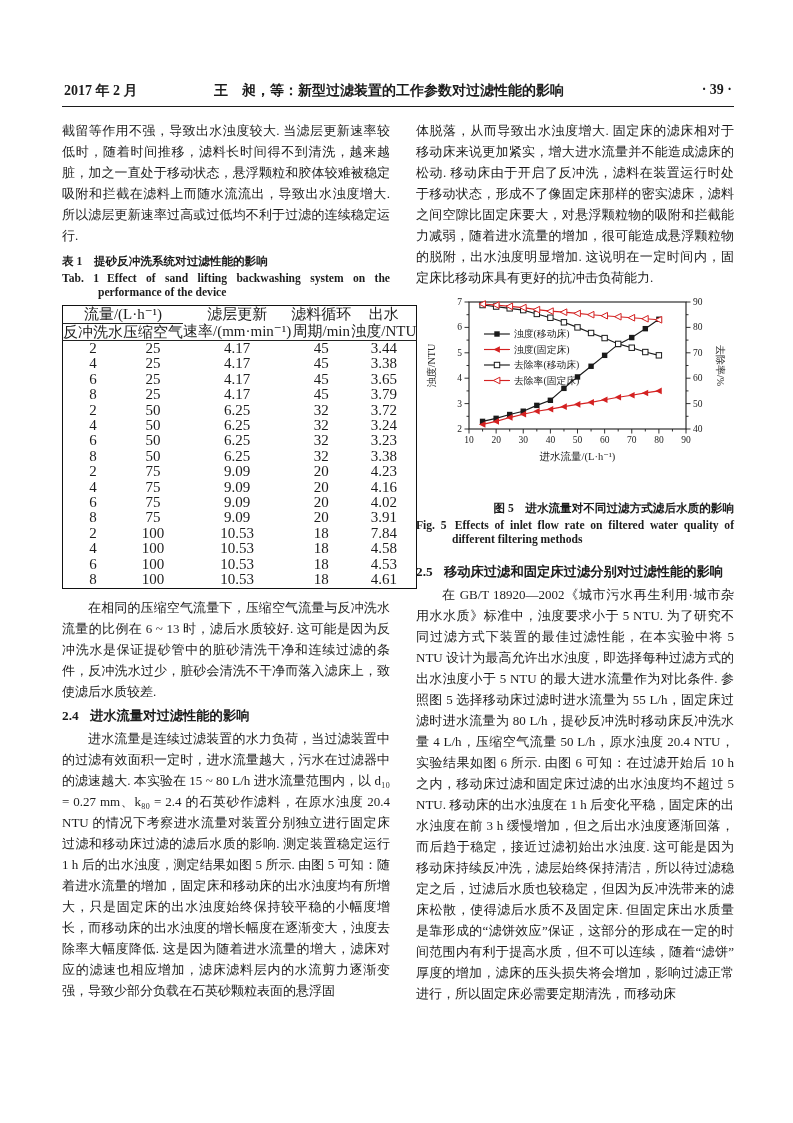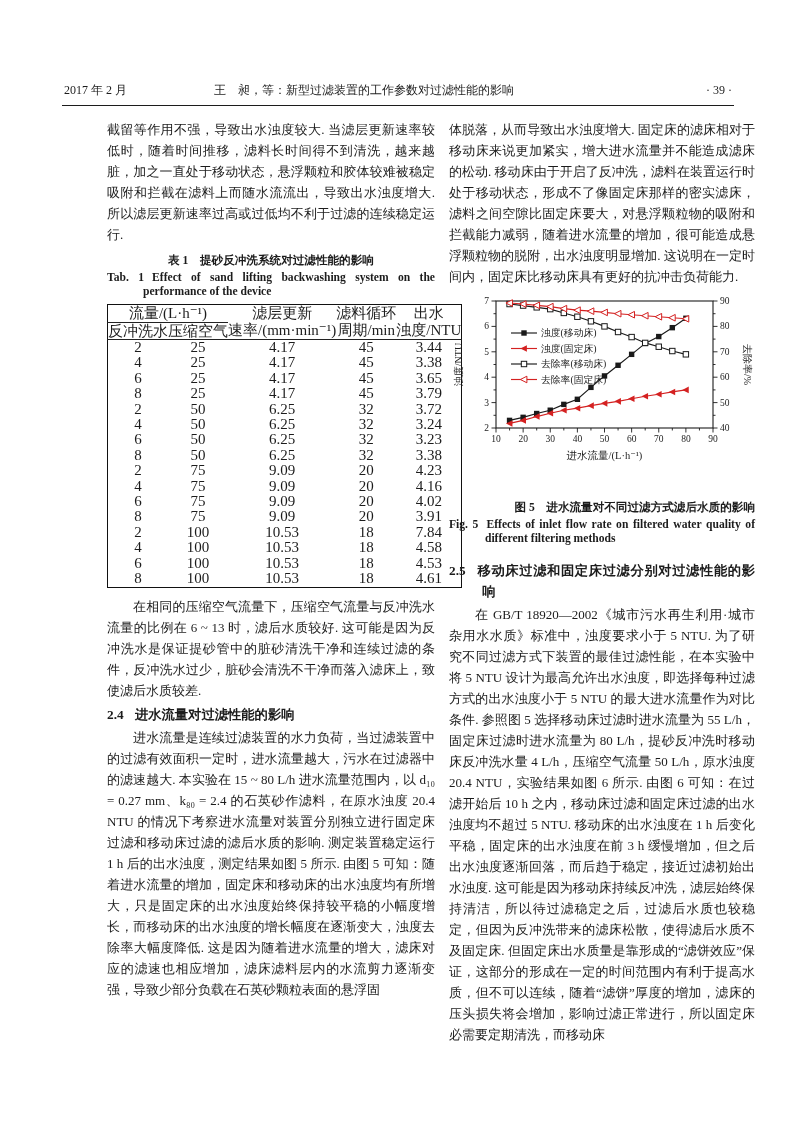--- a/index.html
+++ b/index.html
@@ -9,50 +9,51 @@
     margin:0 auto;
     background:#fff;
     color:#1c1c1c;
     font-family:"Liberation Serif","DejaVu Serif",serif;
     overflow:hidden;
     box-sizing:border-box;
     padding:82px 59px 0 62px;
   }
   
   .head{
-    display:flex;align-items:center;
-    font-size:12px;
+    display:flex;align-items:flex-start;
+    font-size:14px;
     padding:0 2px 6px 2px;
+    font-weight:bold;
   }
   .head .date{width:150px;}
   .head .title{flex:1;text-align:left;}
   .head .pageno{width:60px;text-align:right;}
   .head-rule{border-top:1.6px solid #1c1c1c;margin-bottom:13px;}
   
-  .cols{display:flex;gap:14px;margin-left:45px;}
+  .cols{display:flex;gap:26px;}
   .col{width:328px;}
   .col.right{width:330px;}
   p.body{
     margin:0;
     font-size:13px;line-height:21px;
     text-align:justify;
   }
   p.body.indent{text-indent:2em;}
   
   .sec-h{
     font-weight:bold;font-size:13.3px;line-height:21px;
     margin:3px 0 2px 0;
     padding-left:2.5em;text-indent:-2.5em;
     text-align:justify;
   }
   .sec-h .sec-num{margin-right:0.85em;}
   
   .tbl-cap-zh{
     font-weight:bold;font-size:11.6px;line-height:17px;
-    text-align:center;margin:7px 0 2px 0;
+    text-align:left;margin:7px 0 2px 0;
   }
   .cap-en{
     font-weight:bold;font-size:11.6px;line-height:14px;
     text-align:justify;
     padding-left:3.1em;text-indent:-3.1em;
     margin:0 0 5px 0;
   }
   .cap-en .cap-label{margin-right:0.7em;}
   table.data{
     width:100%;

